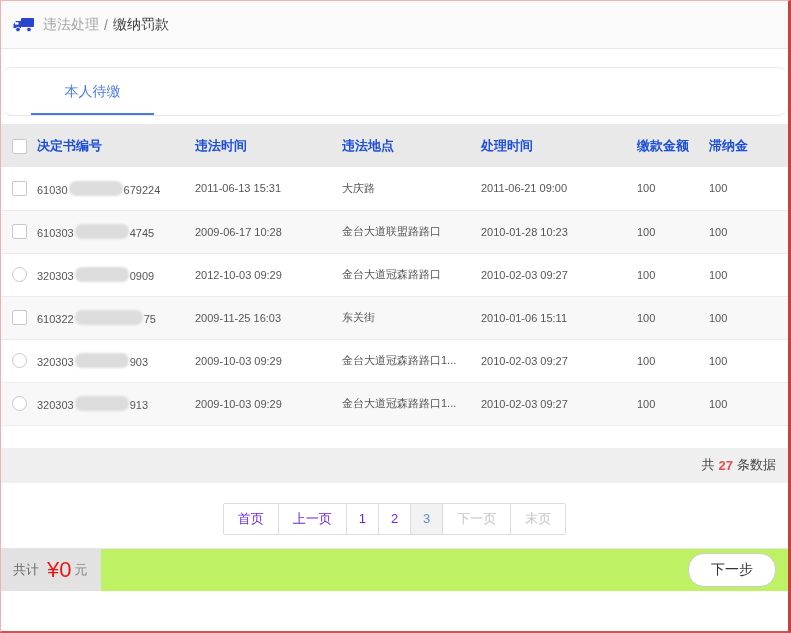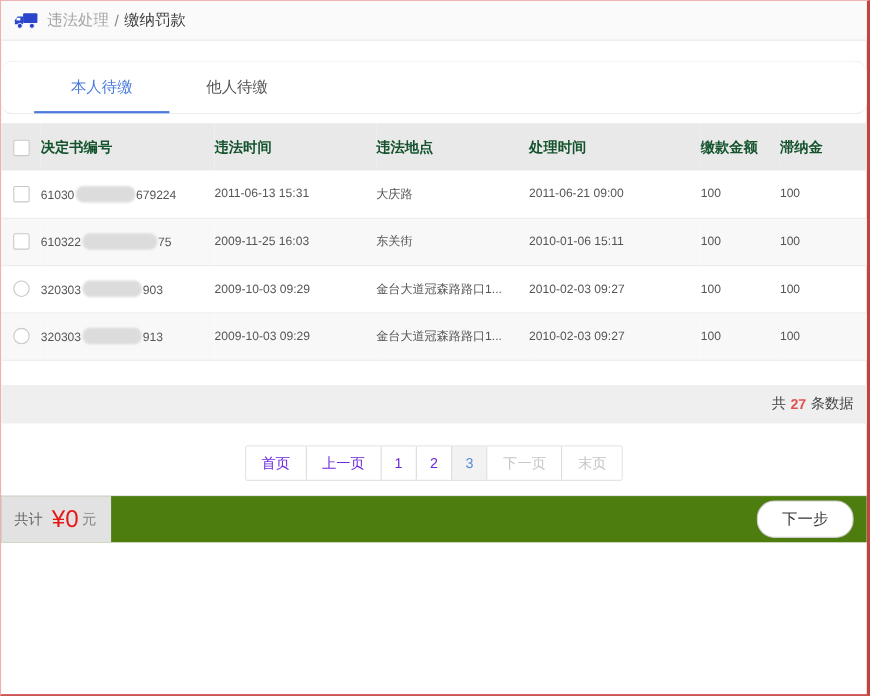--- a/index.html
+++ b/index.html
@@ -9,21 +9,21 @@
     font-family:"Liberation Sans","DejaVu Sans",sans-serif;
     border-left:1px solid #f0b0b0;
     border-top:1px solid #f0b4b4;
     border-right:3px solid #bf4543;
     border-bottom:2px solid #cc5553;
     overflow:hidden;
     color:#333;
   }
   
   .titlebar {
-    height:36px; background:#fafafa;
+    height:48px; background:#fafafa;
     border-bottom:1px solid #e8e8e8;
     display:flex; align-items:center; padding-left:12px;
     font-size:14px;
   }
   .titlebar .icon-wrap { width:22px; height:16px; margin-right:8px; display:inline-flex; }
   .crumb-section { color:#a6a6a6; }
   .crumb-sep { color:#888; margin:0 5px; }
   .crumb-current { color:#3c3c3c; }
   
   .tabs {
@@ -49,21 +49,21 @@
   table { margin-top:8px; width:100%; border-collapse:collapse; table-layout:fixed; }
   col.c-check { width:36px; }
   col.c-doc   { width:158px; }
   col.c-vtime { width:147px; }
   col.c-loc   { width:139px; }
   col.c-ptime { width:156px; }
   col.c-amt   { width:72px; }
   col.c-late  { width:79px; }
   thead th {
     background:#e9e9e9; height:43px;
-    font-size:13px; font-weight:bold; color:#14532d;
+    font-size:13px; font-weight:bold; color:#1d4ed8;
     text-align:left; padding:0;
   }
   tbody td {
     height:43px; font-size:11px; color:#555;
     border-bottom:1px solid #ececec; padding:0;
     white-space:nowrap; overflow:hidden;
   }
   tbody tr:nth-child(even) { background:#f8f8f8; }
   .check-cell { text-align:center; }
   .checkbox, .radio {
@@ -98,21 +98,21 @@
     font-size:13px; color:#6d28d9; line-height:30px;
     padding:0 14px; border-left:1px solid #dcdcdc;
     cursor:pointer; background:#fff;
   }
   .page-btn:first-child { border-left:none; }
   .page-btn.num { padding:0 12px; }
   .page-btn.current { color:#5b8ddb; background:#f2f2f2; }
   .page-btn.disabled { color:#c5c5c5; }
   
   .bottom-bar {
-    margin-top:13px; height:43px; background:#4d7c0f;
+    margin-top:13px; height:43px; background:#bef264;
     border-top:1px solid #e6e6e6;
     display:flex; align-items:center; justify-content:space-between;
   }
   .total-box {
     height:100%; background:#e2e2e2; padding:0 14px 0 12px;
     display:flex; align-items:center;
   }
   .total-label { font-size:13px; color:#666; margin-right:8px; }
   .total-amount { font-size:22px; color:#e81717; }
   .total-unit { font-size:13px; color:#888; margin-left:3px; }
@@ -136,21 +136,20 @@
       <circle cx="16" cy="12.5" r="2.3" fill="#2b44cc" stroke="#fff" stroke-width="0.8"></circle>
     </svg>
   </span>
   <span class="crumb-section">违法处理</span>
   <span class="crumb-sep">/</span>
   <span class="crumb-current">缴纳罚款</span>
 </div>
 
 <div class="tabs">
   <div class="tab active">本人待缴</div>
-  <div class="tab">他人待缴</div>
 </div>
 
 <table>
   <colgroup>
     <col class="c-check">
       <col class="c-doc">
       <col class="c-vtime">
       <col class="c-loc">
       <col class="c-ptime">
       <col class="c-amt">
@@ -172,20 +171,38 @@
       <td class="check-cell"><span class="checkbox"></span></td>
       <td><span>61030</span><span class="blur"></span><span>679224</span></td>
       <td>2011-06-13 15:31</td>
       <td>大庆路</td>
       <td>2011-06-21 09:00</td>
       <td>100</td>
       <td>100</td>
     </tr>
     <tr>
       <td class="check-cell"><span class="checkbox"></span></td>
+      <td><span>610303</span><span class="blur"></span><span>4745</span></td>
+      <td>2009-06-17 10:28</td>
+      <td>金台大道联盟路路口</td>
+      <td>2010-01-28 10:23</td>
+      <td>100</td>
+      <td>100</td>
+    </tr>
+    <tr>
+      <td class="check-cell"><span class="radio"></span></td>
+      <td><span>320303</span><span class="blur"></span><span>0909</span></td>
+      <td>2012-10-03 09:29</td>
+      <td>金台大道冠森路路口</td>
+      <td>2010-02-03 09:27</td>
+      <td>100</td>
+      <td>100</td>
+    </tr>
+    <tr>
+      <td class="check-cell"><span class="checkbox"></span></td>
       <td><span>610322</span><span class="blur w68"></span><span>75</span></td>
       <td>2009-11-25 16:03</td>
       <td>东关街</td>
       <td>2010-01-06 15:11</td>
       <td>100</td>
       <td>100</td>
     </tr>
     <tr>
       <td class="check-cell"><span class="radio"></span></td>
       <td><span>320303</span><span class="blur"></span><span>903</span></td>

